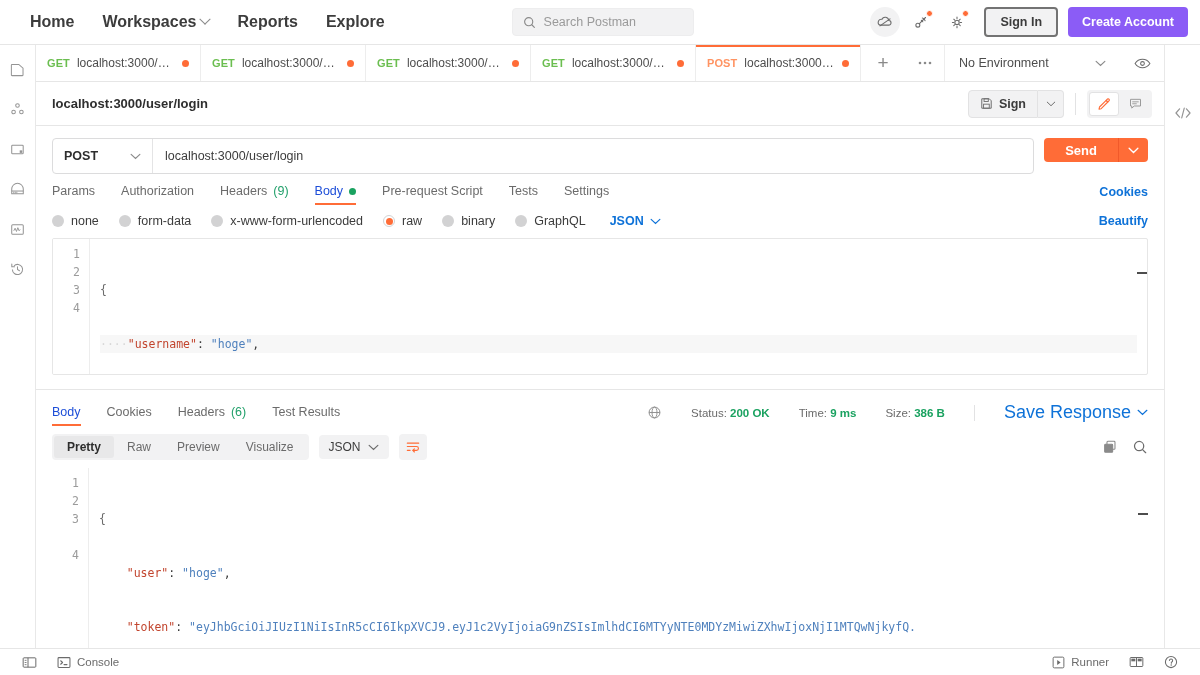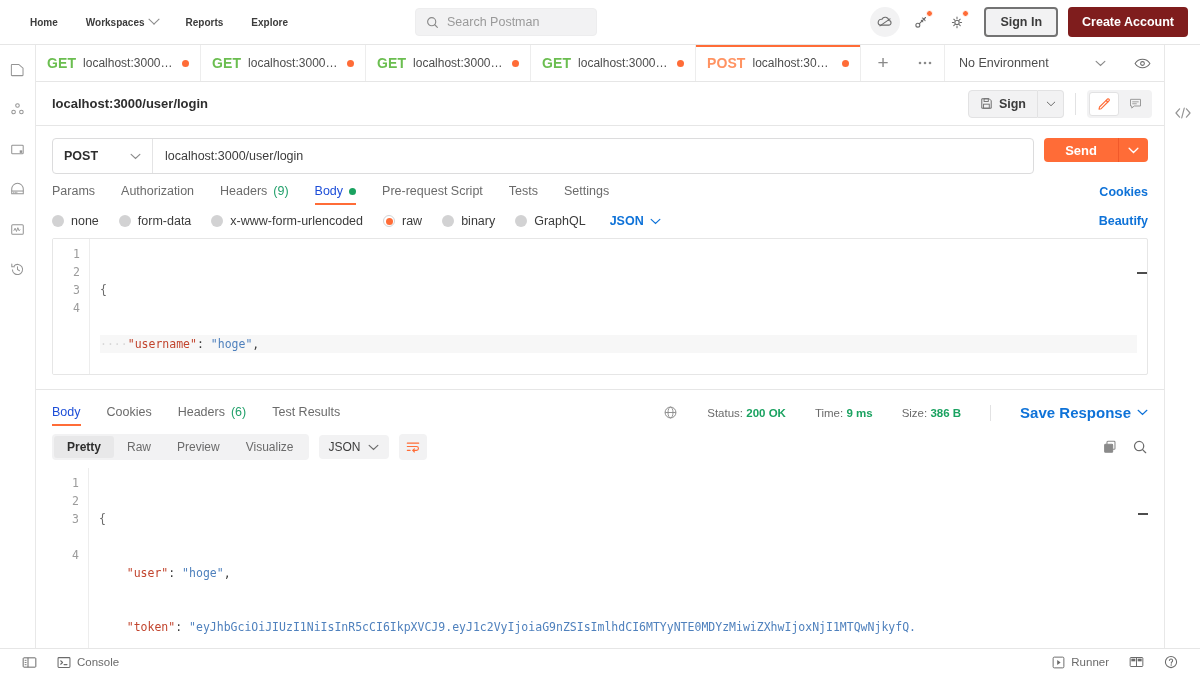--- a/index.html
+++ b/index.html
@@ -15,21 +15,21 @@
 
   
   .topnav {
     height: 45px; min-height: 45px;
     display: flex; align-items: center;
     border-bottom: 1px solid #e6e6e6;
     background: #fff;
     padding: 0 12px 0 16px;
   }
   .nav-link {
-    font-size: 10px; color: #3c3c3c; font-weight: 600;
+    font-size: 16px; color: #3c3c3c; font-weight: 600;
     padding: 6px 14px; border-radius: 4px; cursor: pointer;
     display: flex; align-items: center; gap: 5px; white-space: nowrap;
   }
   .chev { display: inline-block; width: 8px; height: 8px;
     border-right: 1.4px solid #8a8a8a; border-bottom: 1.4px solid #8a8a8a;
     transform: rotate(45deg) translate(-2px,-2px); }
   .search-box {
     width: 182px; height: 28px; margin-left: 113px;
     background: #f2f2f3; border: 1px solid #ededee; border-radius: 4px;
     display: flex; align-items: center; gap: 8px; padding: 0 10px;
@@ -48,21 +48,21 @@
     background: #ff6c37; border: 1.2px solid #fff;
   }
   .btn-signin {
     height: 30px; padding: 0 14px; margin-left: 12px;
     background: #f2f2f3; border: 2px solid #737373; border-radius: 4px;
     font-size: 12.5px; font-weight: 700; color: #3c3c3c;
     display: flex; align-items: center; cursor: pointer;
   }
   .btn-create {
     height: 30px; padding: 0 14px; margin-left: 10px;
-    background: #7f1d1d; border-radius: 4px;
+    background: #8b5cf6; border-radius: 4px;
     font-size: 12.5px; font-weight: 700; color: #fff;
     display: flex; align-items: center; cursor: pointer; text-align: center;
   }
 
   
   .body-row { flex: 1; display: flex; min-height: 0; }
 
   .leftrail {
     width: 36px; min-width: 36px;
     border-right: 1px solid #e8e8e8; background: #fff;
@@ -85,21 +85,21 @@
   .tabstrip {
     height: 37px; min-height: 37px; display: flex; align-items: stretch;
     border-bottom: 1px solid #e6e6e6; background: #fff;
   }
   .tab {
     display: flex; align-items: center; gap: 7px;
     padding: 0 11px; border-right: 1px solid #ededed;
     font-size: 12px; color: #4d4d4d; cursor: pointer;
     position: relative; max-width: 165px; min-width: 160px;
   }
-  .tab .verb { font-size: 14px; font-weight: 700; letter-spacing: .1px; }
+  .tab .verb { font-size: 11px; font-weight: 700; letter-spacing: .1px; }
   .verb.get { color: #6bbe50; }
   .verb.post { color: #ffa070; }
   .tab.active .verb.post { color: #ff9362; }
   .tab .tname { flex: 1; overflow: hidden; text-overflow: ellipsis; white-space: nowrap; font-size: 12px; }
   .tab .dot { width: 7px; height: 7px; border-radius: 50%; background: #ff6c37; flex-shrink: 0; }
   .tab.active::before {
     content: ""; position: absolute; left: 0; right: 0; top: 0; height: 2px; background: #ff6c37;
   }
   .tab.active { background: #fff; }
   .tab-plus {
@@ -206,21 +206,21 @@
   .dots { color: #d8d8d8; }
   .scrollmark {
     position: absolute; right: 0; width: 10px; height: 2px; background: #4d4d4d;
   }
 
   
   .respdiv { height: 1px; background: #e6e6e6; margin-top: 14px; }
   .resptabs { display: flex; align-items: center; padding: 0 16px; margin-top: 9px; }
   .resp-meta { margin-left: auto; display: flex; align-items: center; gap: 29px; font-size: 11.5px; color: #6b6b6b; }
   .resp-meta b { color: #1aa260; font-weight: 700; }
-  .save-resp { font-size: 15px; color: #0e72d8; font-weight: 700; cursor: pointer; display: flex; align-items: center; gap: 6px; }
+  .save-resp { font-size: 18px; color: #0e72d8; font-weight: 400; cursor: pointer; display: flex; align-items: center; gap: 6px; }
   .meta-vdiv { width: 1px; height: 16px; background: #e2e2e3; }
 
   .respctl { display: flex; align-items: center; padding: 0 16px; margin-top: 8px; gap: 10px; }
   .segmented { display: flex; background: #f2f2f3; border-radius: 4px; padding: 2px; }
   .seg { padding: 4px 13px; font-size: 12px; color: #6b6b6b; border-radius: 3px; cursor: pointer; }
   .seg.sel { background: #e8e8e9; color: #2e2e2e; font-weight: 600; }
   .fmtsel { display: flex; align-items: center; gap: 7px; background: #f2f2f3; border-radius: 4px;
     padding: 5px 10px; font-size: 12px; color: #3c3c3c; cursor: pointer; }
   .wrapbtn { width: 28px; height: 26px; background: #f2f2f3; border-radius: 4px;
     display: flex; align-items: center; justify-content: center; cursor: pointer; }

